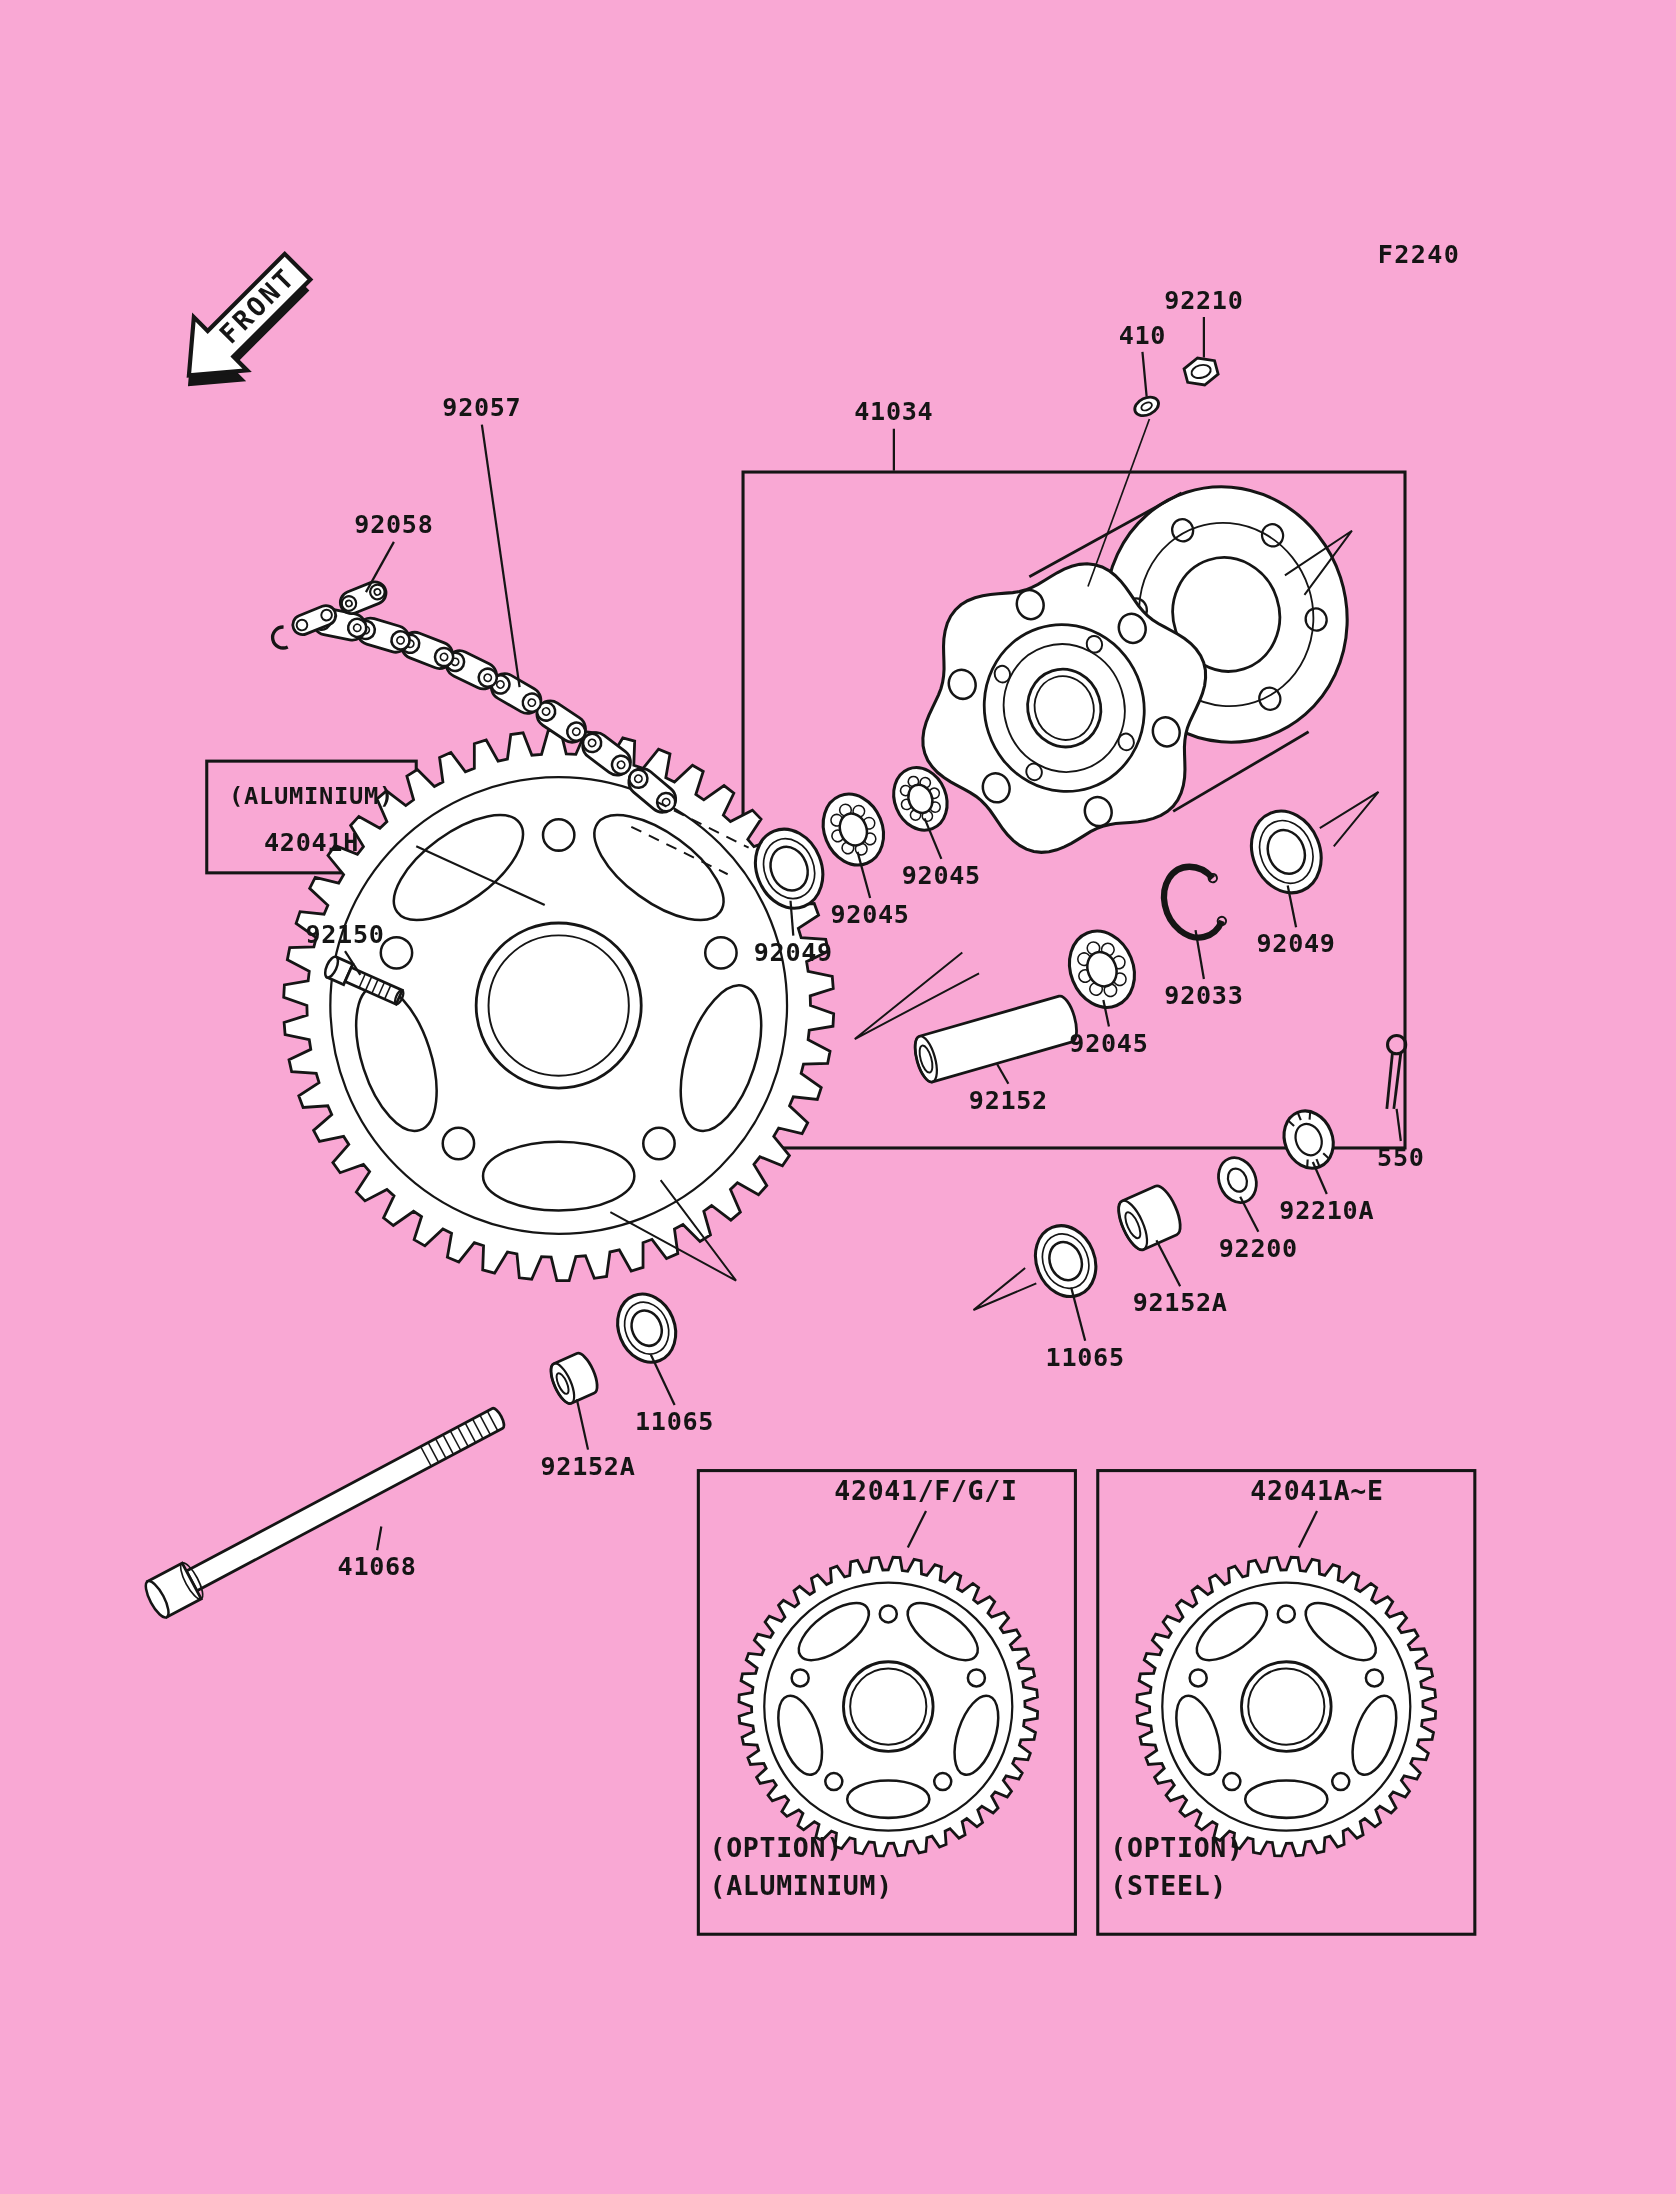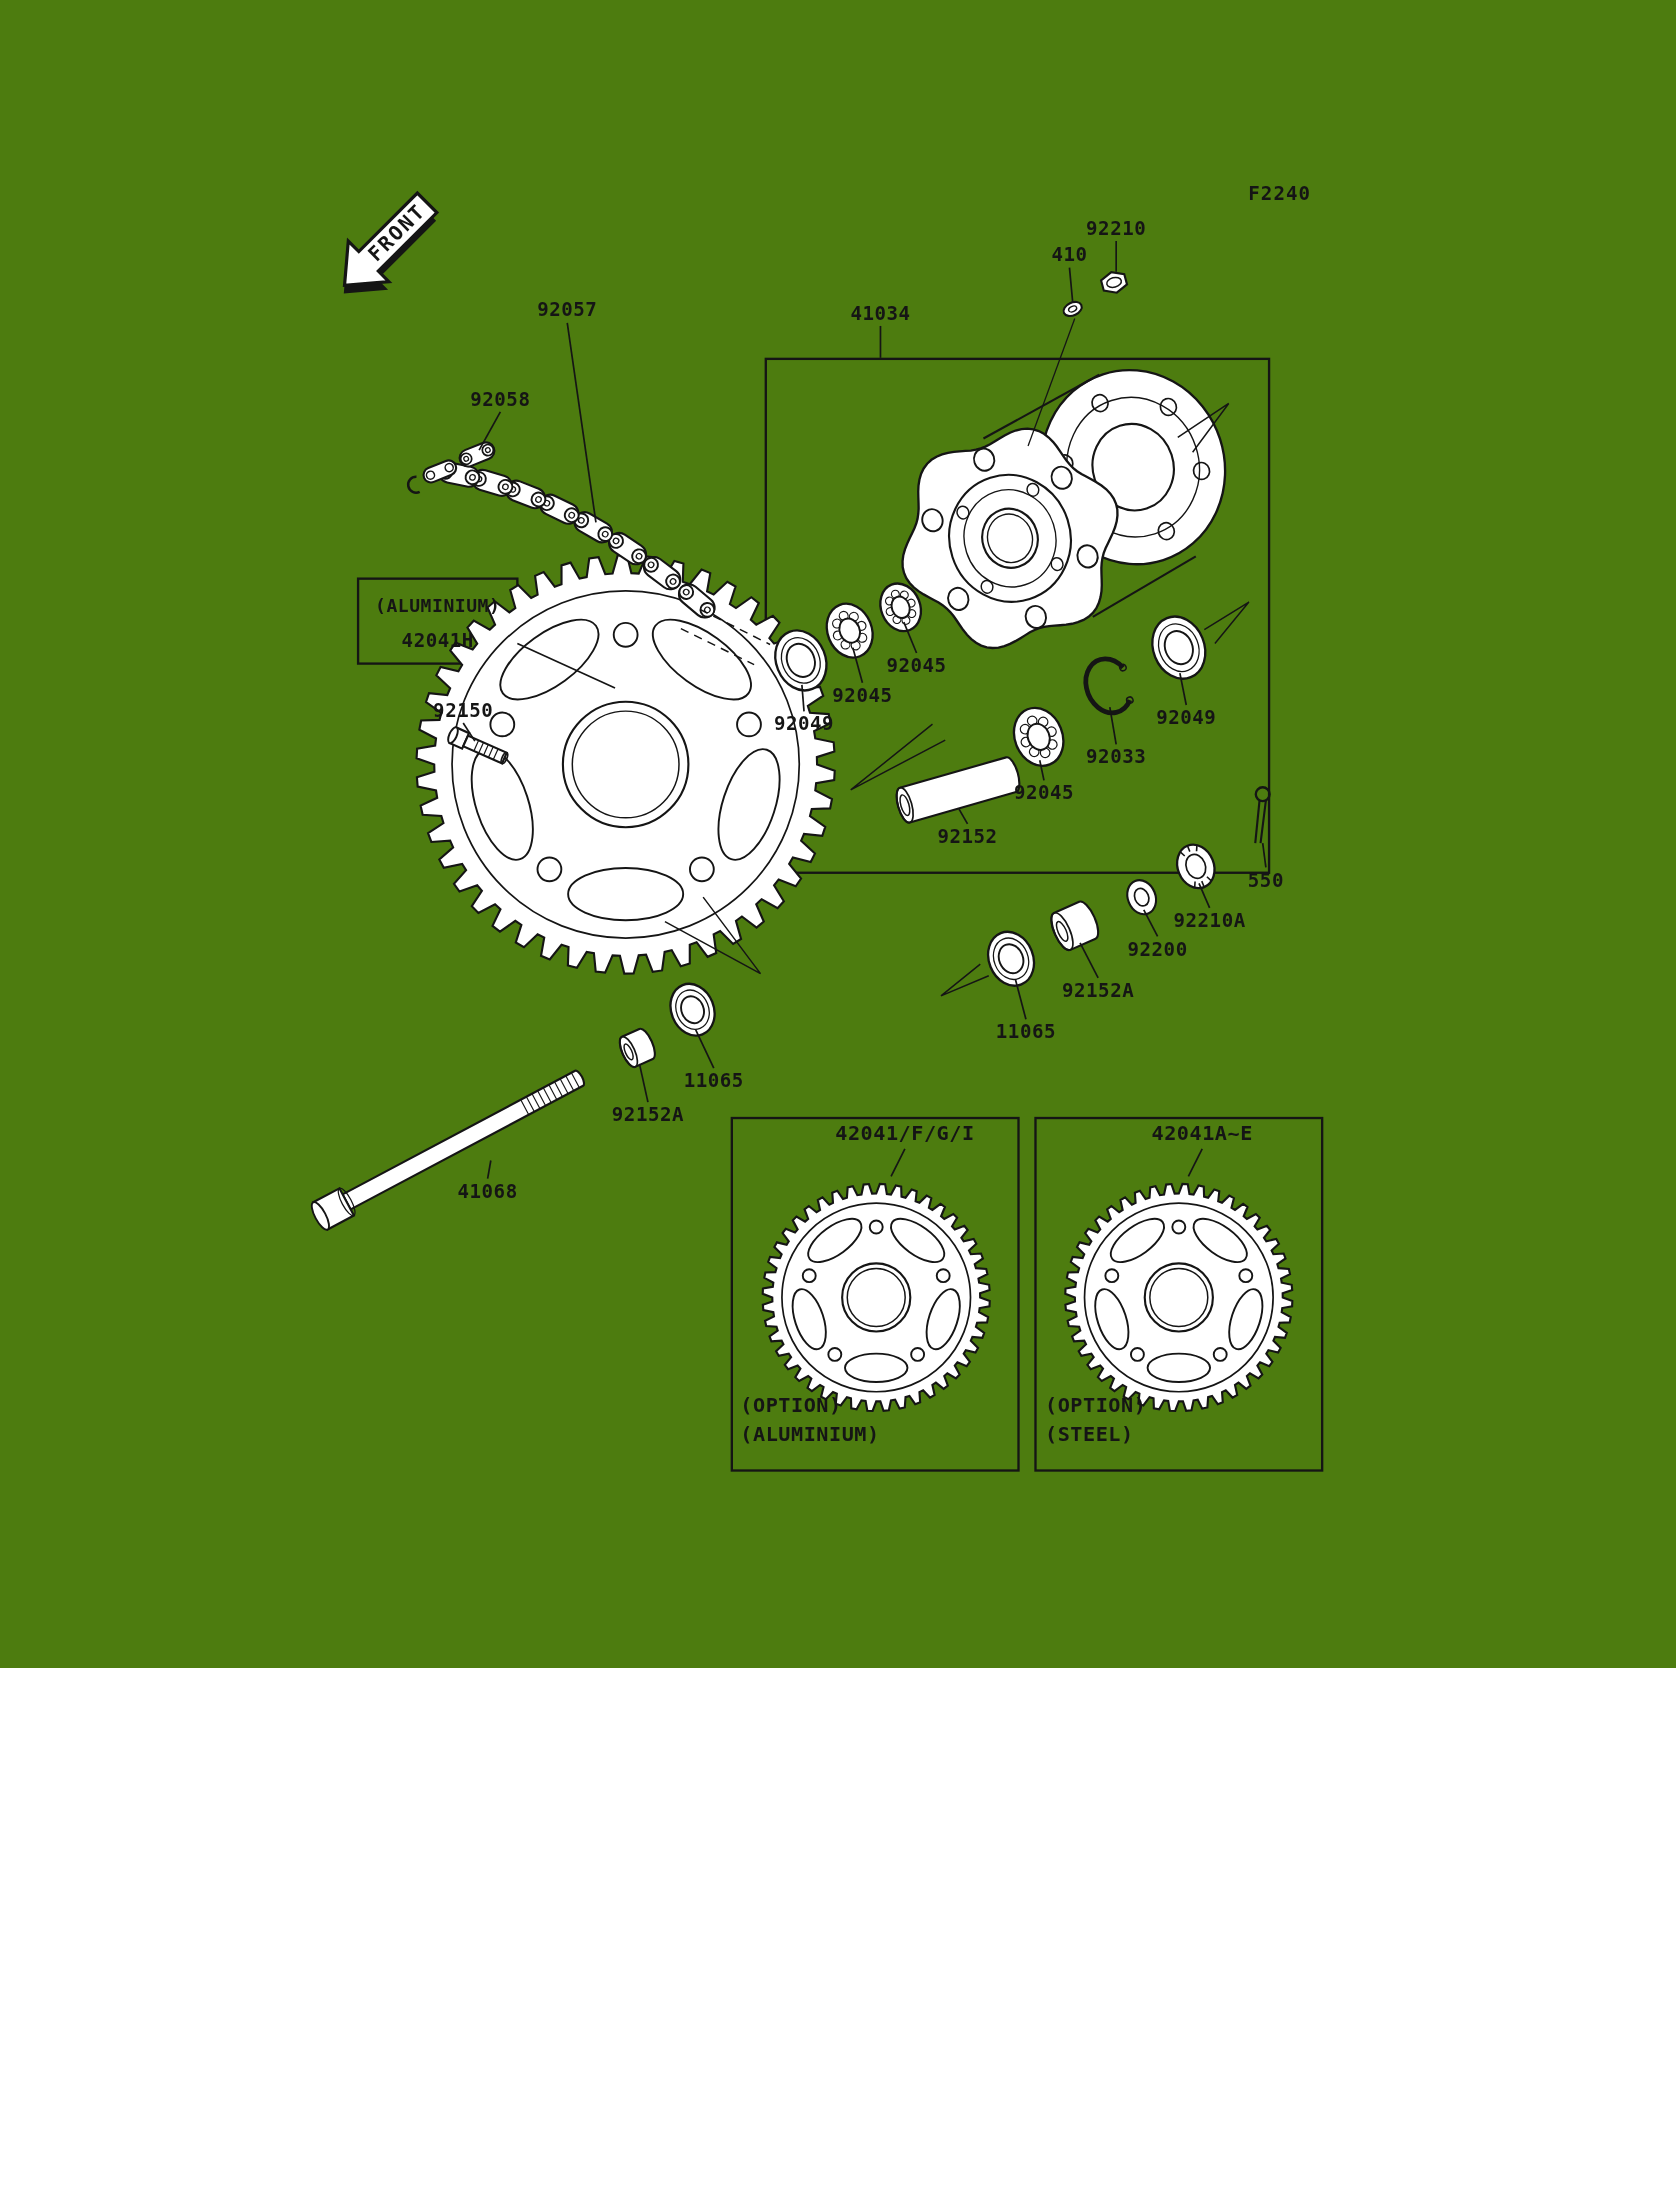--- a/index.html
+++ b/index.html
@@ -1,16 +1,16 @@
 <!DOCTYPE html>
 <html style="font-size:13px"><head>
 <meta charset="utf-8">
 <style>
   html,body{margin:0;padding:0;background:#ffffff;}
-  .page{position:relative;width:1676px;height:1668px;background:#4d7c0f;overflow:hidden;}
+  .page{position:relative;width:1676px;height:2194px;background:#f9a8d4;overflow:hidden;}
   svg{position:absolute;left:0;top:0;width:100%;height:100%;}
   text{font-family:"DejaVu Sans Mono","Liberation Mono",monospace;font-weight:bold;fill:#151515;}
   .lbl{font-size:18px;letter-spacing:0.5px;}
   .boxlbl{font-size:17px;letter-spacing:0.5px;}
   .title{font-size:19px;letter-spacing:0.5px;}
   .note{font-size:19px;letter-spacing:0.5px;}
   .code{font-size:18px;letter-spacing:1px;}
   .front{font-size:19px;letter-spacing:2px;}
   .box{fill:none;stroke:#151515;stroke-width:2.2;}
 </style>

